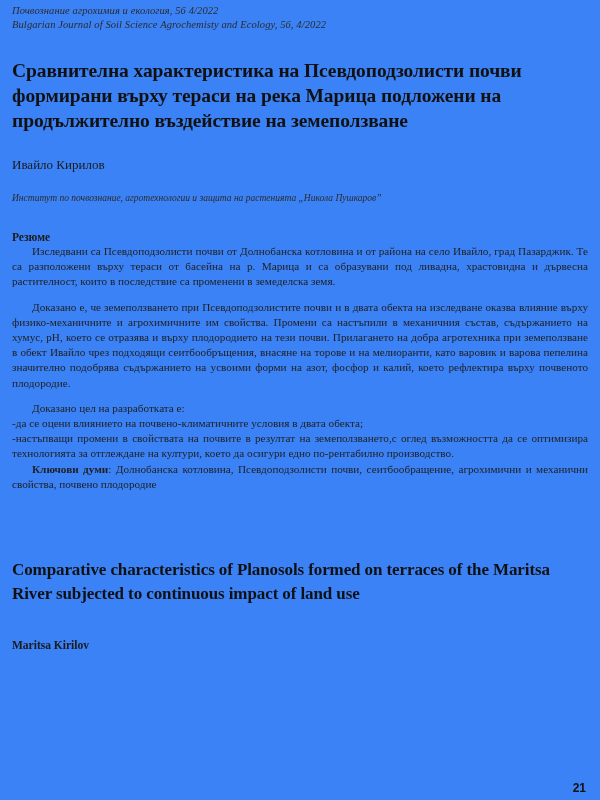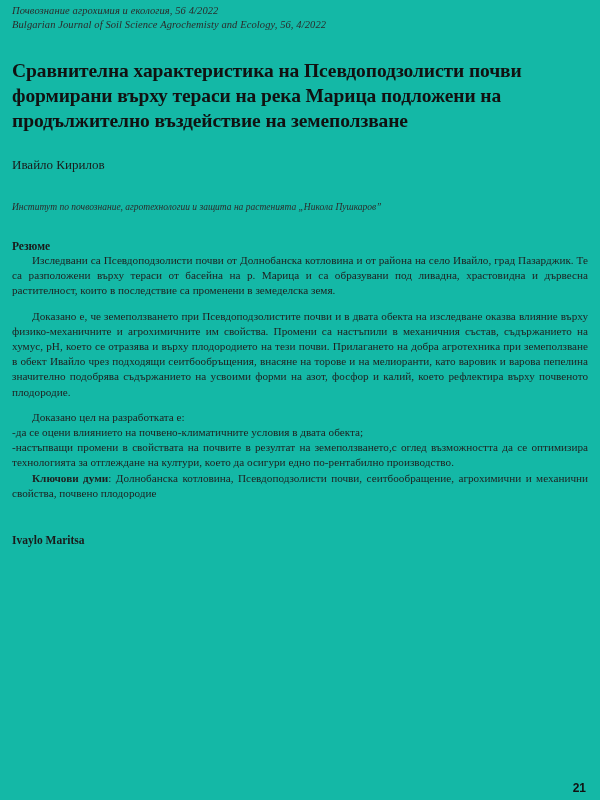--- a/index.html
+++ b/index.html
@@ -4,21 +4,21 @@
 <style>
   html, body {
     margin: 0;
     padding: 0;
     background: #ffffff;
   }
   .page {
     position: relative;
     width: 600px;
     height: 800px;
-    background: #14b8a6;
+    background: #3b82f6;
     overflow: hidden;
     font-family: "Liberation Serif", "DejaVu Serif", serif;
     color: #1a1a1a;
   }
   .content {
     padding: 4px 12px 0 12px;
   }
 
   
   .runhead {
@@ -43,21 +43,21 @@
   
   .author-bg {
     margin-top: 24px;
     font-size: 13px;
     font-weight: normal;
     line-height: 16px;
   }
 
   
   .affil {
-    margin-top: 28px;
+    margin-top: 19px;
     font-style: italic;
     font-size: 9.5px;
     line-height: 13px;
     color: #2b2b2b;
     white-space: nowrap;
   }
   .email {
     font-size: 10px;
     line-height: 14px;
     font-style: normal;
@@ -139,20 +139,21 @@
 
     <div class="abstract">
       <p>Изследвани са Псевдоподзолисти почви от Долнобанска котловина и от района на село Ивайло, град Пазарджик. Те са разположени върху тераси от басейна на р. Марица и са образувани под ливадна, храстовидна и дървесна растителност, които в последствие са променени в земеделска земя.</p>
       <p class="gap">Доказано е, че земеползването при Псевдоподзолистите почви и в двата обекта на изследване оказва влияние върху физико-механичните и агрохимичните им свойства. Промени са настъпили в механичния състав, съдържанието на хумус, рН, което се отразява и върху плодородието на тези почви. Прилагането на добра агротехника при земеползване в обект Ивайло чрез подходящи сеитбообръщения, внасяне на торове и на мелиоранти, като варовик и варова пепелина значително подобрява съдържанието на усвоими форми на азот, фосфор и калий, което рефлектира върху почвеното плодородие.</p>
       <p class="gap">Доказано цел на разработката е:</p>
       <p class="bullet">-да се оцени влиянието на почвено-климатичните условия в двата обекта;</p>
       <p class="bullet">-настъпващи промени в свойствата на почвите в резултат на земеползването,с оглед възможността да се оптимизира технологията за отглеждане на култури, което да осигури едно по-рентабилно производство.</p>
       <p class="kw"><b>Ключови думи</b><span>: Долнобанска котловина, Псевдоподзолисти почви, сеитбообращение, агрохимични и механични свойства, почвено плодородие</span></p>
     </div>
 
+    <div class="title-en">Comparative characteristics of Planosols formed on terraces of the Maritsa River subjected to continuous impact of land use</div>
 
-    <div class="author-en">Ivaylo Maritsa</div>
+    <div class="author-en">Maritsa Kirilov</div>
 
   </div>
 
   <div class="folio">21</div>
 
 </div>
 
 </body></html>

